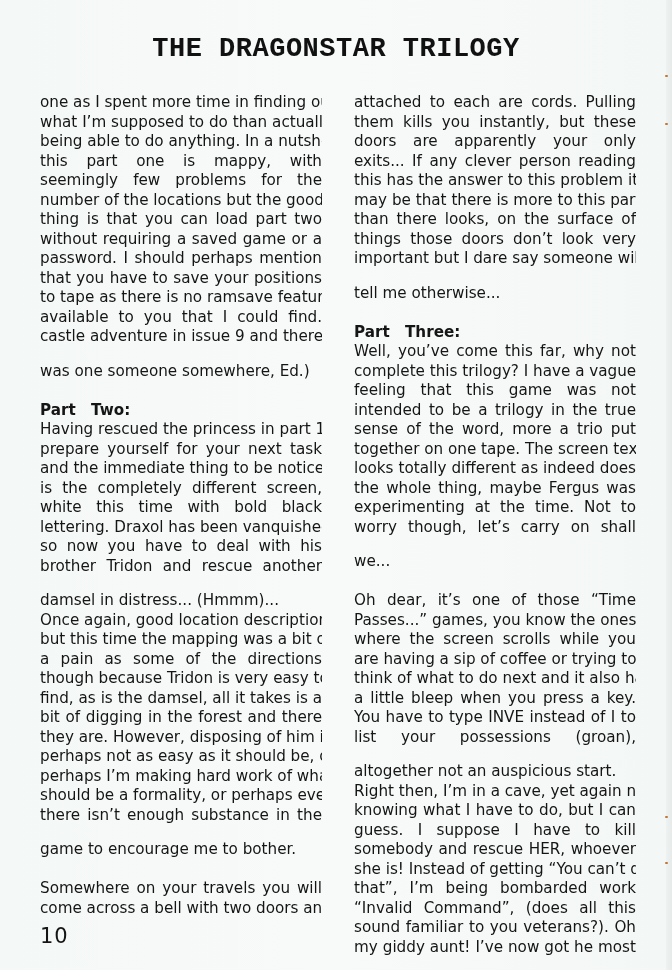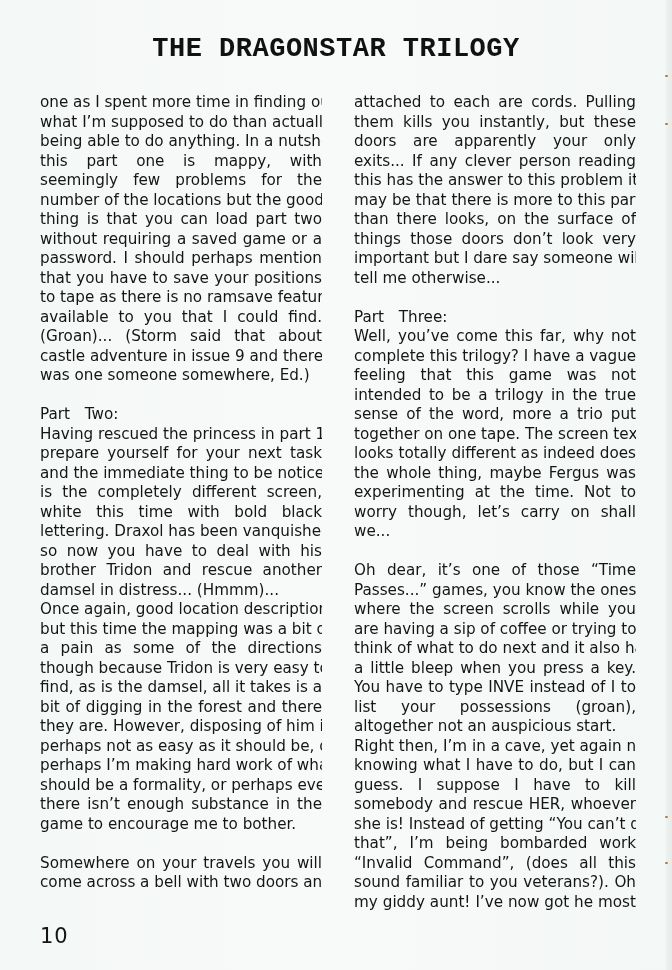--- a/index.html
+++ b/index.html
@@ -56,23 +56,24 @@
   .line {
     display: block;
     height: 19.5px;
     white-space: nowrap;
     text-align: justify;
     text-align-last: justify;
     overflow: hidden;
   }
   .line.last {
     text-align-last: left;
+    margin-top: 15px;
   }
   .line.heading {
-    font-weight: normal;
+    font-weight: bold;
     text-align-last: left;
     word-spacing: 10px;
   }
   .gap {
     display: block;
     height: 19.5px;
   }
   .page-number {
     position: absolute;
     left: 40px;
@@ -109,21 +110,20 @@
     <span class="line">being able to do anything. In a nutshell,</span>
     <span class="line">this part one is mappy, with</span>
     <span class="line">seemingly few problems for the</span>
     <span class="line">number of the locations but the good</span>
     <span class="line">thing is that you can load part two</span>
     <span class="line">without requiring a saved game or a</span>
     <span class="line">password. I should perhaps mention</span>
     <span class="line">that you have to save your positions</span>
     <span class="line">to tape as there is no ramsave feature</span>
     <span class="line">available to you that I could find.</span>
-    <span class="line">(Groan)... (Storm said that about</span>
     <span class="line">castle adventure in  issue 9 and there</span>
     <span class="line last">was one someone somewhere, Ed.)</span>
     <span class="gap"></span>
     <span class="line heading">Part Two:</span>
     <span class="line">Having rescued the princess in part 1,</span>
     <span class="line">prepare yourself for your next task</span>
     <span class="line">and the immediate thing to be noticed</span>
     <span class="line">is the completely different screen,</span>
     <span class="line">white this time with bold black</span>
     <span class="line">lettering. Draxol has been vanquished</span>

